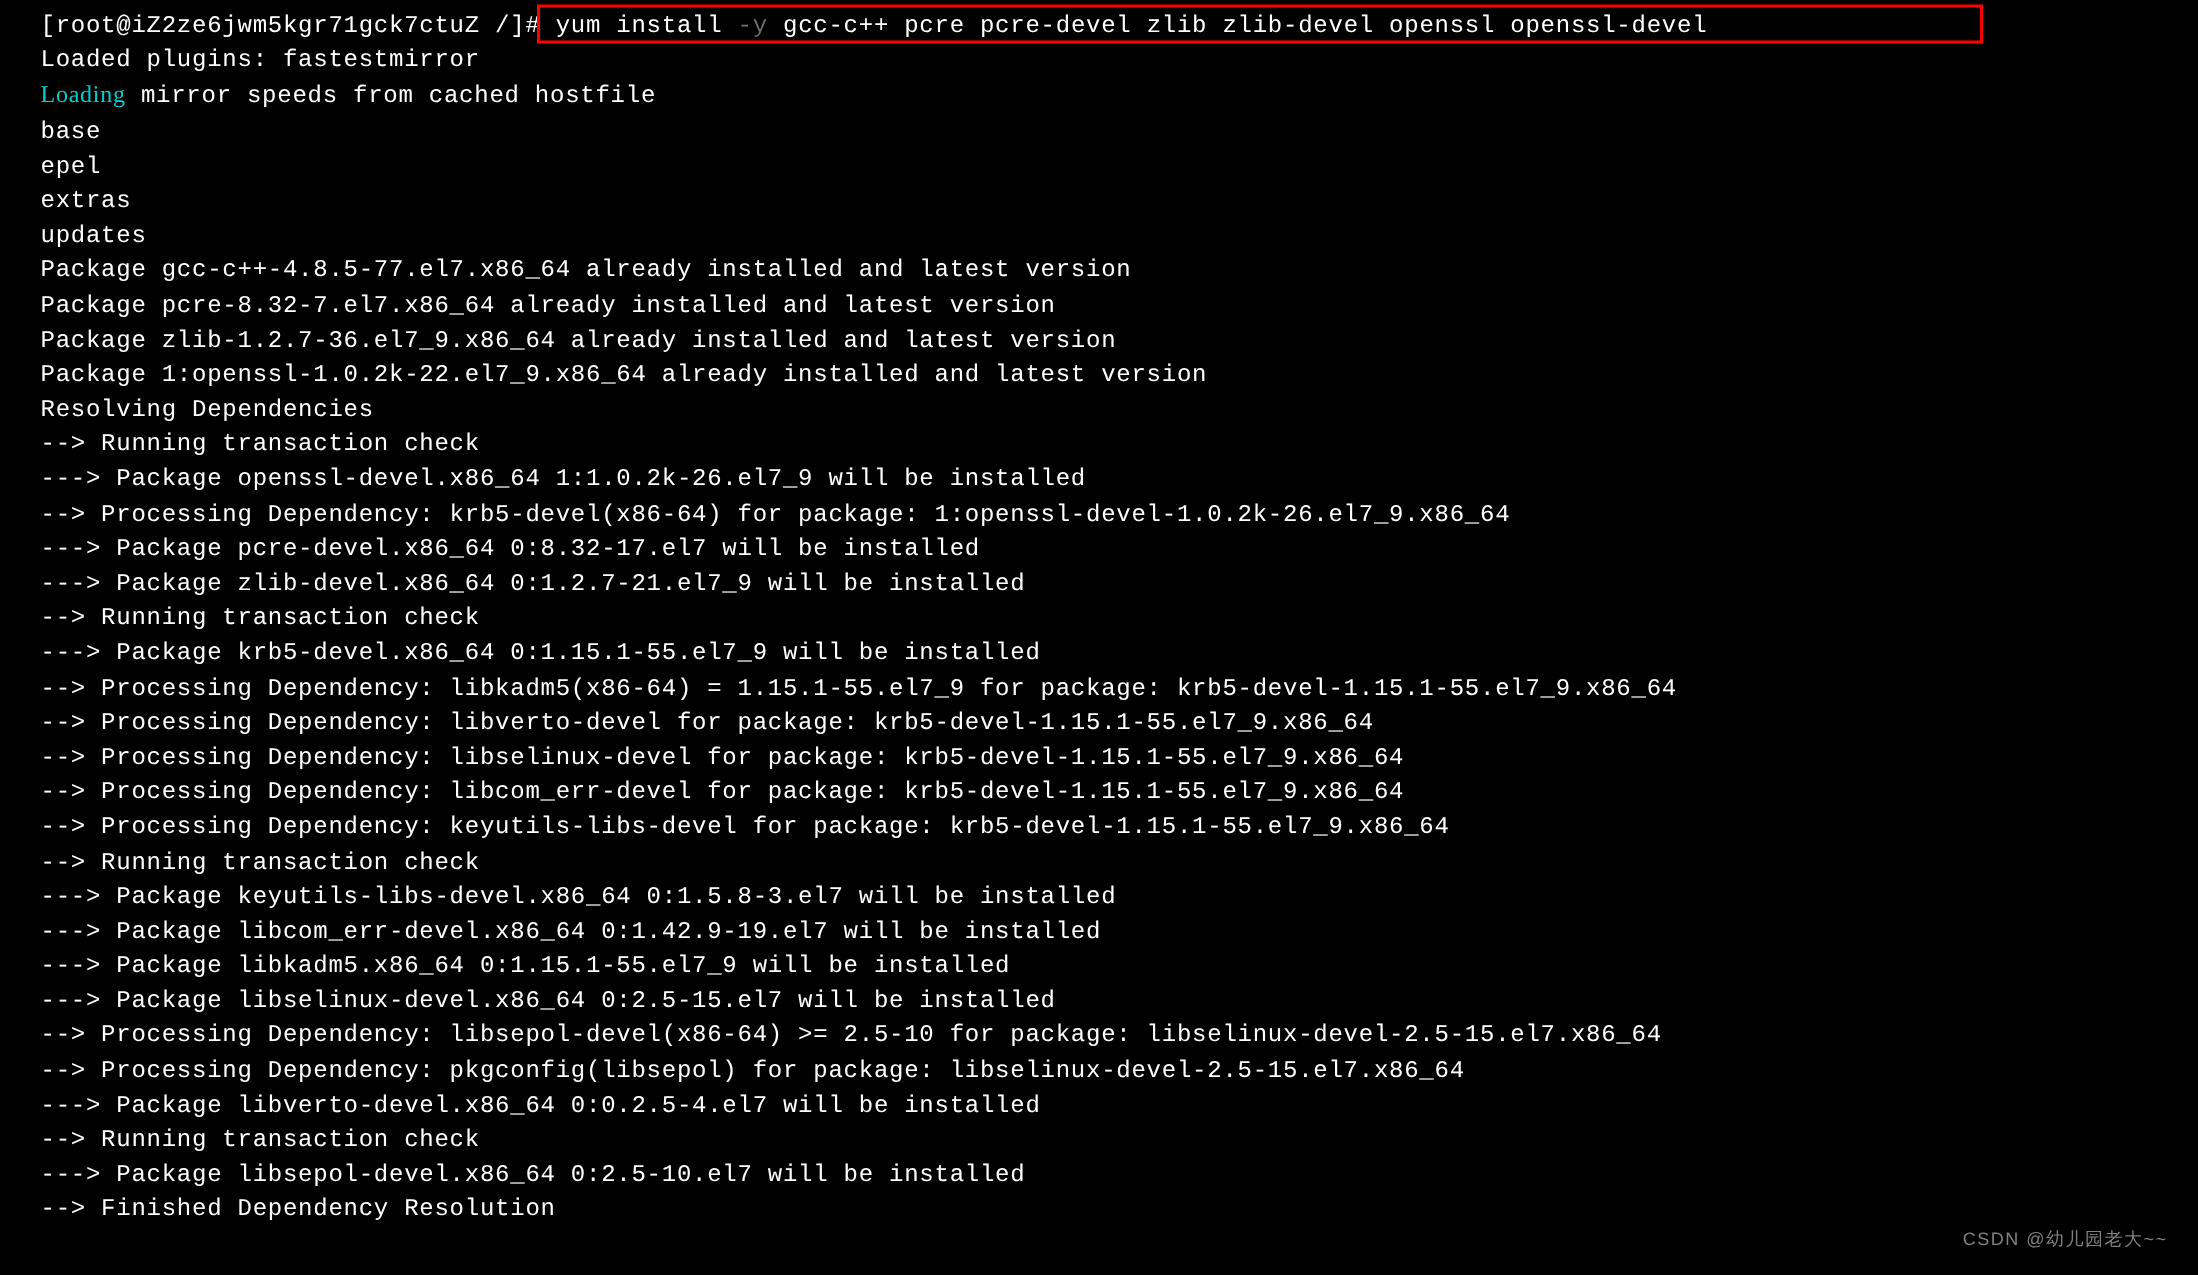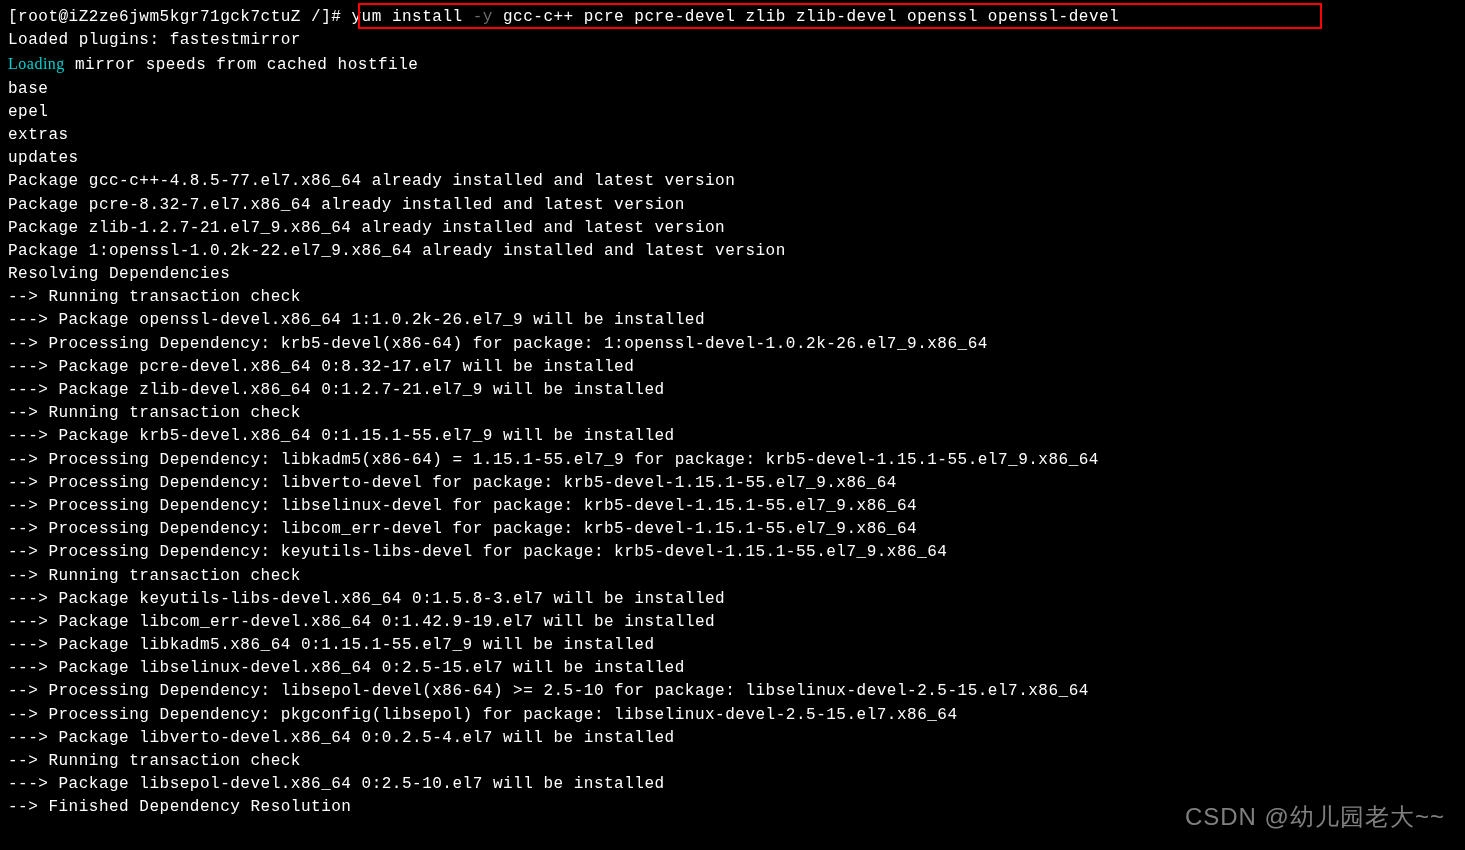--- a/index.html
+++ b/index.html
@@ -15,20 +15,21 @@
       line-height: 1.45;
       padding: 6px 8px;
       width: 1465px;
       height: 850px;
       overflow: hidden;
       position: relative;
     }
     .terminal-line {
       white-space: pre;
       letter-spacing: 0.5px;
+      margin-left: 19px;
     }
     .prompt-path {
       color: #ffffff;
     }
     .command {
       color: #ffffff;
     }
     .flag {
       color: #6b6b6b;
     }
@@ -44,39 +45,39 @@
       width: 964px;
       height: 26px;
       pointer-events: none;
     }
     .watermark {
       position: absolute;
       right: 20px;
       bottom: 15px;
       color: #808080;
       font-family: 'Microsoft YaHei', sans-serif;
-      font-size: 24px;
+      font-size: 12px;
       letter-spacing: 1px;
     }
   </style>
 </head>
 <body>
 
 <div class="highlight-box"></div>
 
 <div class="terminal-line"><span class="prompt-path">[root@iZ2ze6jwm5kgr71gck7ctuZ </span><span class="prompt-path">/</span><span class="prompt-path">]# </span><span class="command">yum install </span><span class="flag">-y</span><span class="command"> gcc-c++ pcre pcre-devel zlib zlib-devel openssl openssl-devel</span></div>
 <div class="terminal-line">Loaded plugins: fastestmirror</div>
 <div class="terminal-line"><span class="cyan-text">Loading</span><span> mirror speeds from cached hostfile</span></div>
 <div class="terminal-line">base</div>
 <div class="terminal-line">epel</div>
 <div class="terminal-line">extras</div>
 <div class="terminal-line">updates</div>
 <div class="terminal-line">Package gcc-c++-4.8.5-77.el7.x86_64 already installed and latest version</div>
 <div class="terminal-line">Package pcre-8.32-7.el7.x86_64 already installed and latest version</div>
-<div class="terminal-line">Package zlib-1.2.7-21.el7_9.x86_64 already installed and latest version</div>
+<div class="terminal-line">Package zlib-1.2.7-36.el7_9.x86_64 already installed and latest version</div>
 <div class="terminal-line">Package 1:openssl-1.0.2k-22.el7_9.x86_64 already installed and latest version</div>
 <div class="terminal-line">Resolving Dependencies</div>
 <div class="terminal-line">--&gt; Running transaction check</div>
 <div class="terminal-line">---&gt; Package openssl-devel.x86_64 1:1.0.2k-26.el7_9 will be installed</div>
 <div class="terminal-line">--&gt; Processing Dependency: krb5-devel(x86-64) for package: 1:openssl-devel-1.0.2k-26.el7_9.x86_64</div>
 <div class="terminal-line">---&gt; Package pcre-devel.x86_64 0:8.32-17.el7 will be installed</div>
 <div class="terminal-line">---&gt; Package zlib-devel.x86_64 0:1.2.7-21.el7_9 will be installed</div>
 <div class="terminal-line">--&gt; Running transaction check</div>
 <div class="terminal-line">---&gt; Package krb5-devel.x86_64 0:1.15.1-55.el7_9 will be installed</div>
 <div class="terminal-line">--&gt; Processing Dependency: libkadm5(x86-64) = 1.15.1-55.el7_9 for package: krb5-devel-1.15.1-55.el7_9.x86_64</div>

